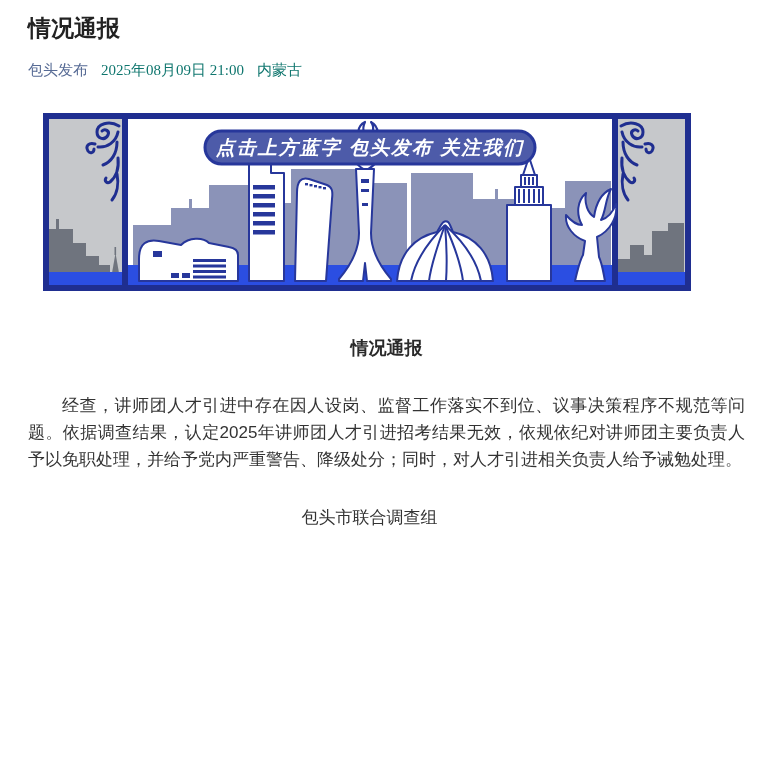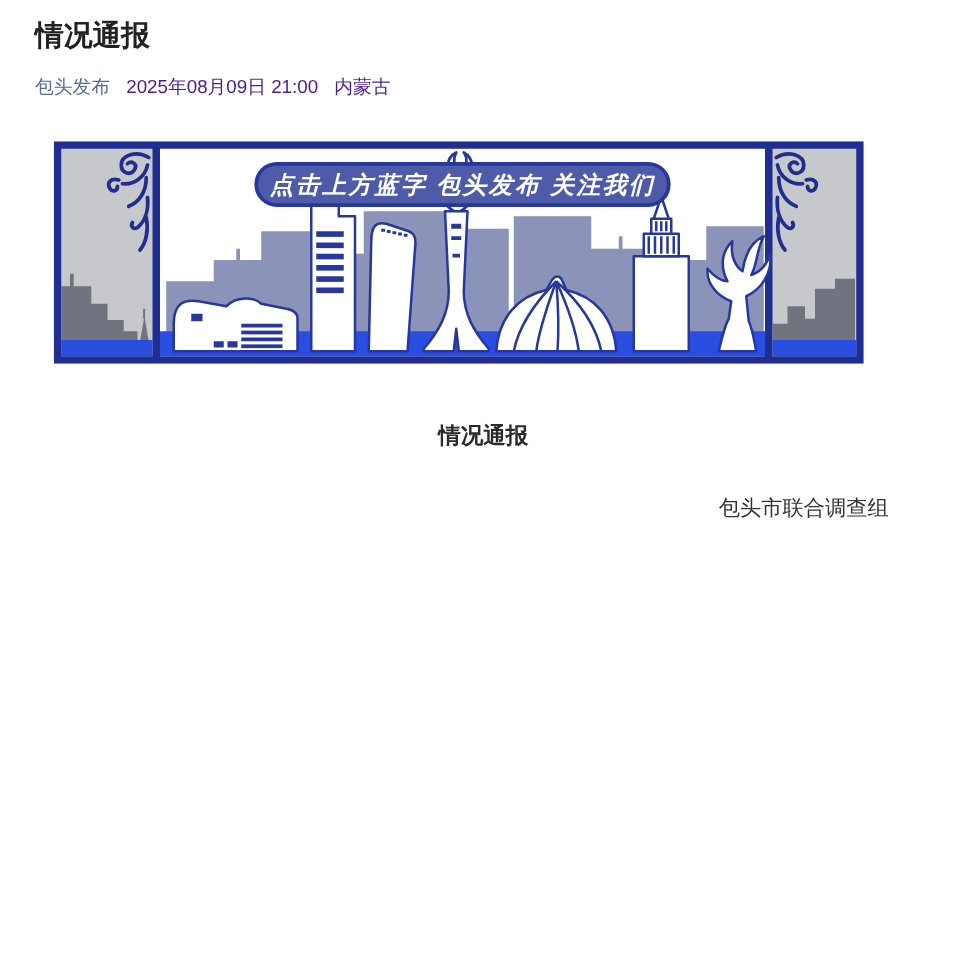--- a/index.html
+++ b/index.html
@@ -15,21 +15,21 @@
   
   .article-title {
     font-size: 23px; font-weight: 700; color: #222222;
     margin: 0 0 17px 0; line-height: 1.25;
   }
   .meta-row {
     display: flex; align-items: center; gap: 13px;
     font-size: 15px; line-height: 20px;
   }
   .meta-source { color: #576b95; cursor: pointer; }
-  .meta-date, .meta-location { color: #4c1d95; }
+  .meta-date, .meta-location { color: #0f766e; font-family: Liberation Serif, serif; }
 
   
   .banner-wrap { margin: 33px 0 0 15px; }
   .banner-wrap svg { display: block; }
   svg text { font-family: "Liberation Sans", sans-serif; }
   .ribbon-text {
     fill: #ffffff; font-size: 19px; font-weight: 700;
     letter-spacing: 2px; font-style: italic;
   }
 
@@ -40,21 +40,21 @@
   }
   .body-heading {
     text-align: center; font-size: 18px; font-weight: 700;
     color: #2a2a2a; margin: 0 0 30px 0;
   }
   .article-body p {
     text-indent: 2em; margin: 0 0 27px 0;
     text-align: justify;
   }
   .signature {
-    text-align: right; padding-right: 34px;
+    text-align: center; padding-right: 34px;
     line-height: 30px; margin-top: 30px; color: #333333;
   }
 </style>
 </head>
 <body>
 
 <div class="page">
 
   <h1 class="article-title">情况通报</h1>
   <div class="meta-row">
@@ -171,18 +171,19 @@
         <g>
           <rect x="162" y="18" width="330" height="33" rx="16.5" fill="#4d5ba9" stroke="#27379b" stroke-width="3"></rect>
           <text class="ribbon-text" x="327" y="41" text-anchor="middle">点击上方蓝字 包头发布 关注我们</text>
         </g>
       </g>
     </svg>
   </div>
 
   <div class="article-body">
     <h2 class="body-heading">情况通报</h2>
+    <p>经查，讲师团人才引进中存在因人设岗、监督工作落实不到位、议事决策程序不规范等问题。依据调查结果，认定2025年讲师团人才引进招考结果无效，依规依纪对讲师团主要负责人予以免职处理，并给予党内严重警告、降级处分；同时，对人才引进相关负责人给予诫勉处理。</p>
     <div class="signature">
       <div>包头市联合调查组</div>
     </div>
   </div>
 
 </div>
 
 </body></html>

